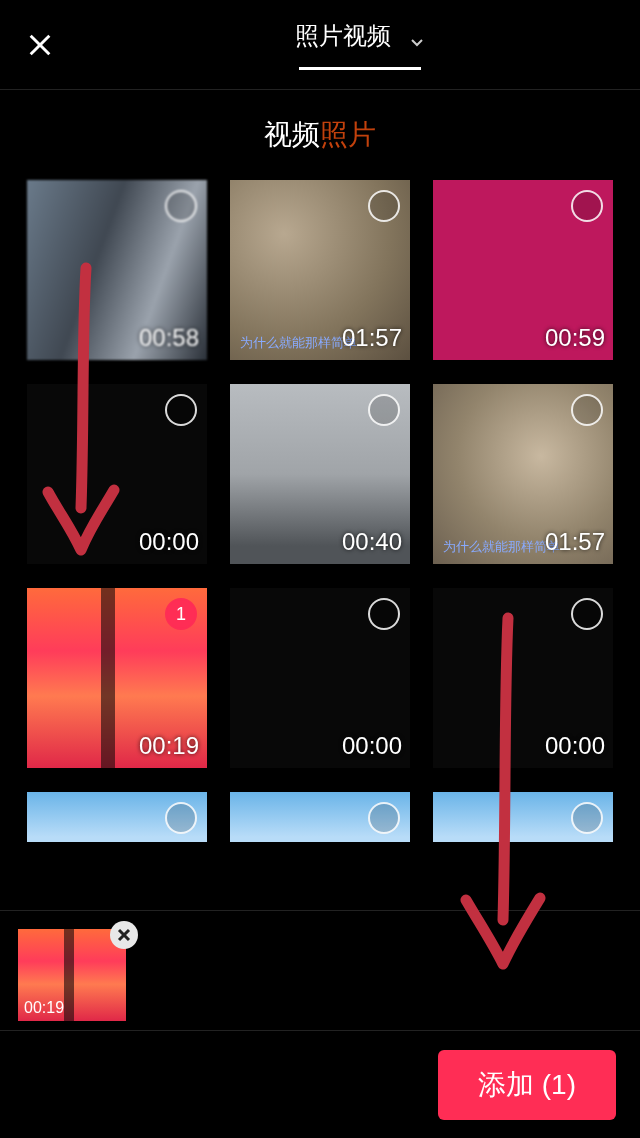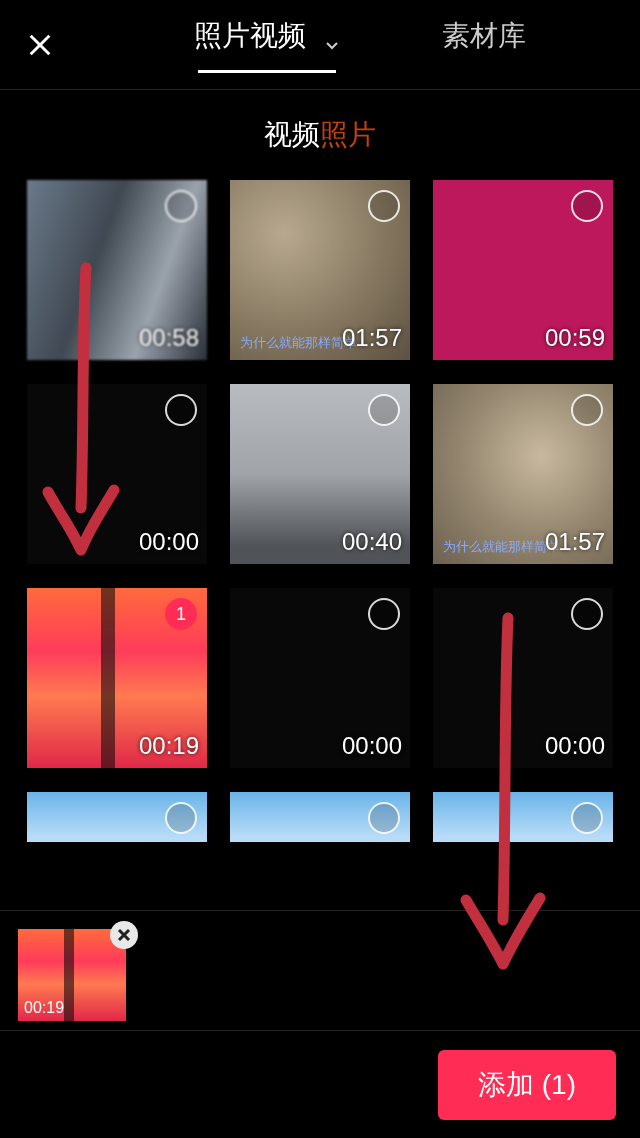--- a/index.html
+++ b/index.html
@@ -28,21 +28,21 @@
       cursor: pointer;
     }
     .close-btn svg { width: 28px; height: 28px; stroke: #fff; stroke-width: 2.5; }
     .header-tabs {
       flex: 1;
       display: flex;
       justify-content: center;
       gap: 90px;
     }
     .header-tab {
-      font-size: 28px;
+      font-size: 24px;
       color: #ccc;
       cursor: pointer;
       padding: 0 6px 18px 6px;
       display: flex;
       align-items: center;
       gap: 18px;
       position: relative;
     }
     .header-tab.active { color: #fff; }
     .header-tab.active::after {
@@ -213,23 +213,20 @@
         <line x1="20" y1="4" x2="4" y2="20"></line>
       </svg>
   </div>
   <div class="header-tabs">
     <div class="header-tab active">
       <span>照片视频</span>
       <span class="chevron"><svg viewBox="0 0 16 16">
             <polyline points="3,6 8,11 13,6"></polyline>
           </svg></span>
     </div>
-    <div class="header-tab">
-      <span>素材库</span>
-    </div>
   </div>
 </div>
 
 <div class="subtabs">
   <div class="subtab active">视频</div>
   <div class="subtab">照片</div>
 </div>
 
 <div class="grid">
   <div class="thumb bg1">

